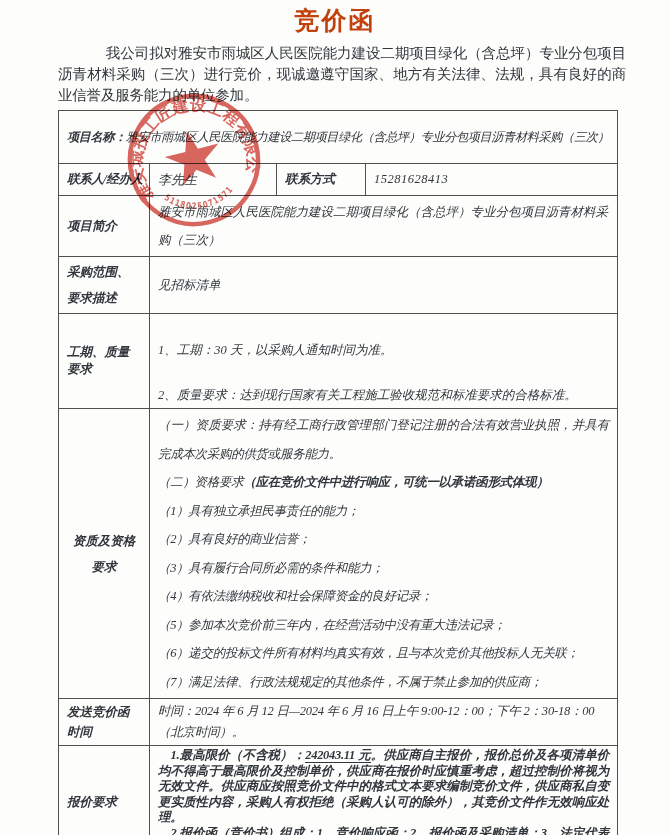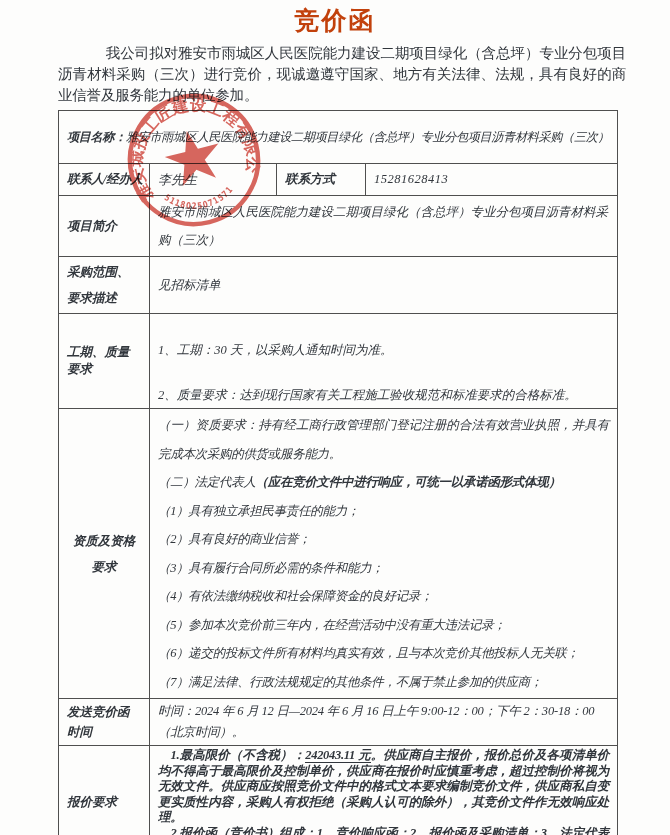--- a/index.html
+++ b/index.html
@@ -102,21 +102,21 @@
       <td colspan="3" class="dur">
         <p>1、工期：30 天，以采购人通知时间为准。</p>
         <p>2、质量要求：达到现行国家有关工程施工验收规范和标准要求的合格标准。</p>
       </td>
     </tr>
 
     <tr style="height:286px">
       <td class="lbl qual-label">资质及资格要求</td>
       <td colspan="3" class="qual">
         <p>（一）资质要求：持有经工商行政管理部门登记注册的合法有效营业执照，并具有完成本次采购的供货或服务能力。</p>
-        <p><span>（二）法定代表人</span><b>（应在竞价文件中进行响应，可统一以承诺函形式体现）</b></p>
+        <p><span>（二）资格要求</span><b>（应在竞价文件中进行响应，可统一以承诺函形式体现）</b></p>
         <p>（1）具有独立承担民事责任的能力；</p>
         <p>（2）具有良好的商业信誉；</p>
         <p>（3）具有履行合同所必需的条件和能力；</p>
         <p>（4）有依法缴纳税收和社会保障资金的良好记录；</p>
         <p>（5）参加本次竞价前三年内，在经营活动中没有重大违法记录；</p>
         <p>（6）递交的投标文件所有材料均真实有效，且与本次竞价其他投标人无关联；</p>
         <p>（7）满足法律、行政法规规定的其他条件，不属于禁止参加的供应商；</p>
       </td>
     </tr>
 

